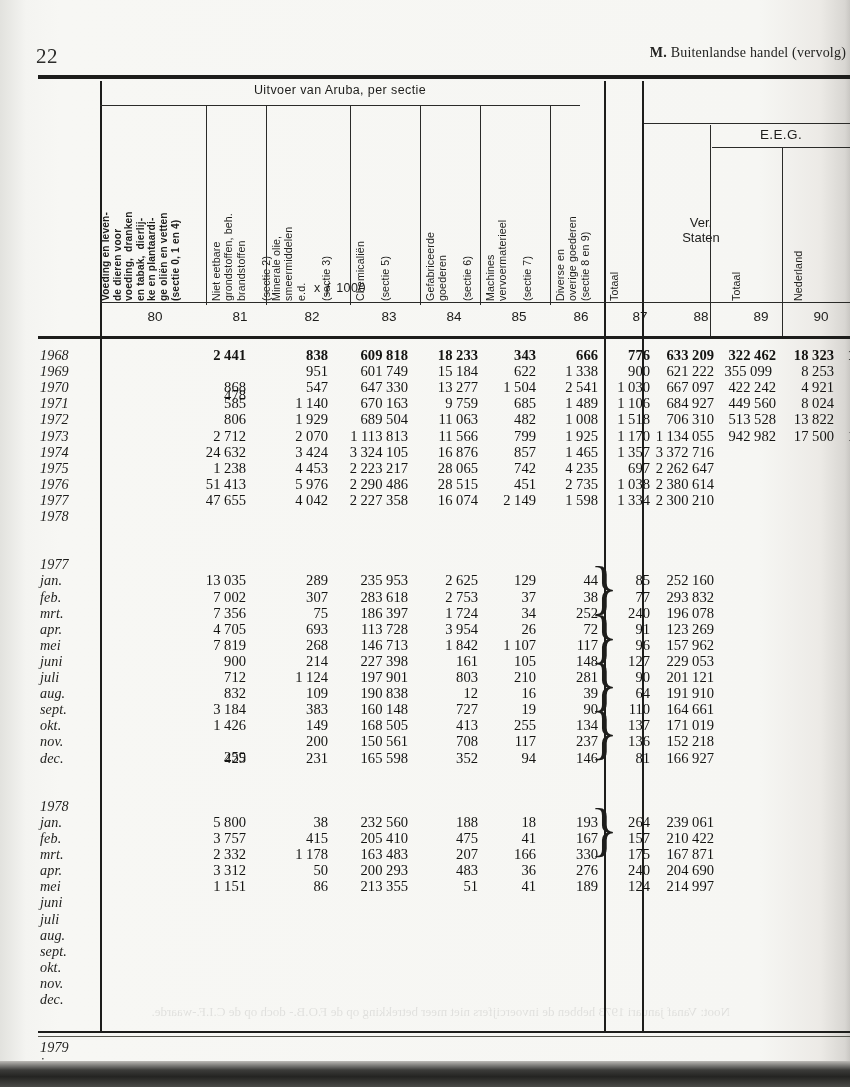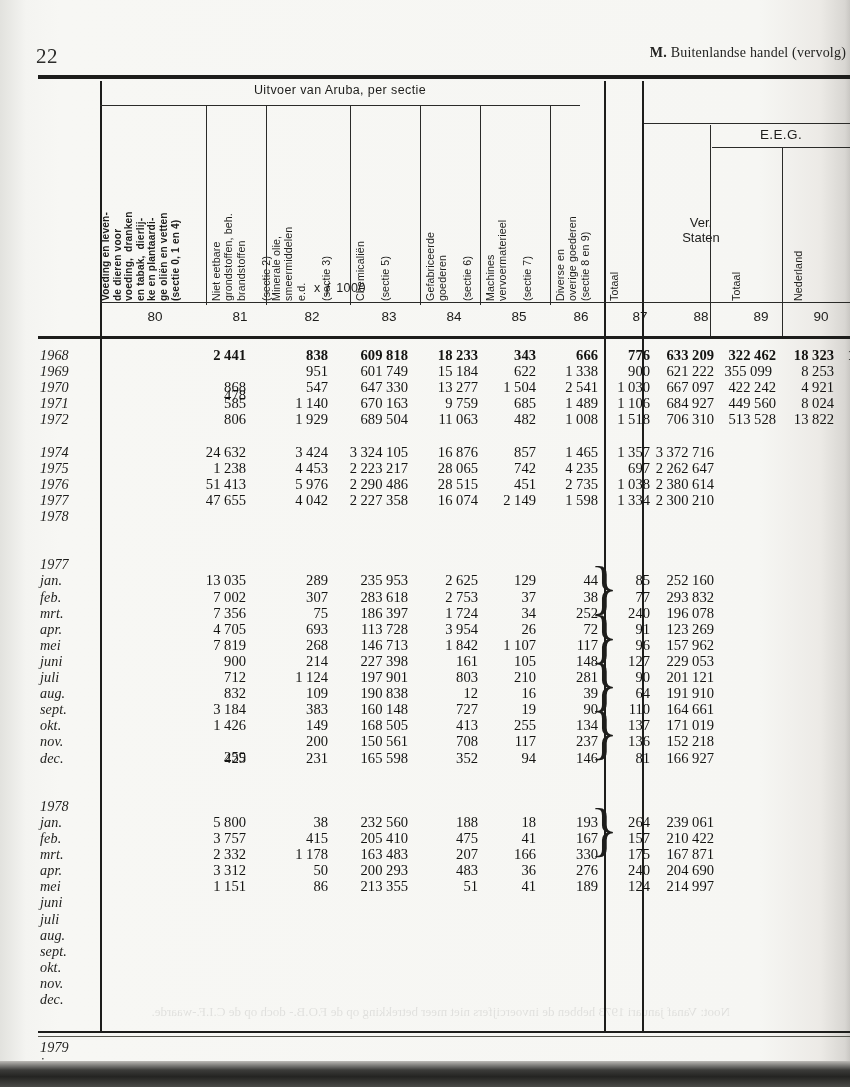--- a/index.html
+++ b/index.html
@@ -298,20 +298,34 @@
             <div class="num" style="right: 522px; top: 0px;">1 929</div>
             <div class="num" style="right: 442px; top: 0px;">689 504</div>
             <div class="num" style="right: 372px; top: 0px;">11 063</div>
             <div class="num" style="right: 314px; top: 0px;">482</div>
             <div class="num" style="right: 252px; top: 0px;">1 008</div>
             <div class="num" style="right: 200px; top: 0px;">1 518</div>
             <div class="num" style="right: 136px; top: 0px;">706 310</div>
             <div class="num" style="right: 74px; top: 0px;">513 528</div>
             <div class="num" style="right: 16px; top: 0px;">13 822</div>
           </div>
+          <div class="row" style="top: 88.5px;">
+            <div class="lab" style="top: 0px;">1973</div>
+            <div class="num" style="right: 604px; top: 0px;">2 712</div>
+            <div class="num" style="right: 522px; top: 0px;">2 070</div>
+            <div class="num" style="right: 442px; top: 0px;">1 113 813</div>
+            <div class="num" style="right: 372px; top: 0px;">11 566</div>
+            <div class="num" style="right: 314px; top: 0px;">799</div>
+            <div class="num" style="right: 252px; top: 0px;">1 925</div>
+            <div class="num" style="right: 200px; top: 0px;">1 170</div>
+            <div class="num" style="right: 136px; top: 0px;">1 134 055</div>
+            <div class="num" style="right: 74px; top: 0px;">942 982</div>
+            <div class="num" style="right: 16px; top: 0px;">17 500</div>
+            <div class="num" style="right: -38px; top: 0px;">12 751</div>
+          </div>
           <div class="row" style="top: 104.6px;">
             <div class="lab" style="top: 0px;">1974</div>
             <div class="num" style="right: 604px; top: 0px;">24 632</div>
             <div class="num" style="right: 522px; top: 0px;">3 424</div>
             <div class="num" style="right: 442px; top: 0px;">3 324 105</div>
             <div class="num" style="right: 372px; top: 0px;">16 876</div>
             <div class="num" style="right: 314px; top: 0px;">857</div>
             <div class="num" style="right: 252px; top: 0px;">1 465</div>
             <div class="num" style="right: 200px; top: 0px;">1 357</div>
             <div class="num" style="right: 136px; top: 0px;">3 372 716</div>

